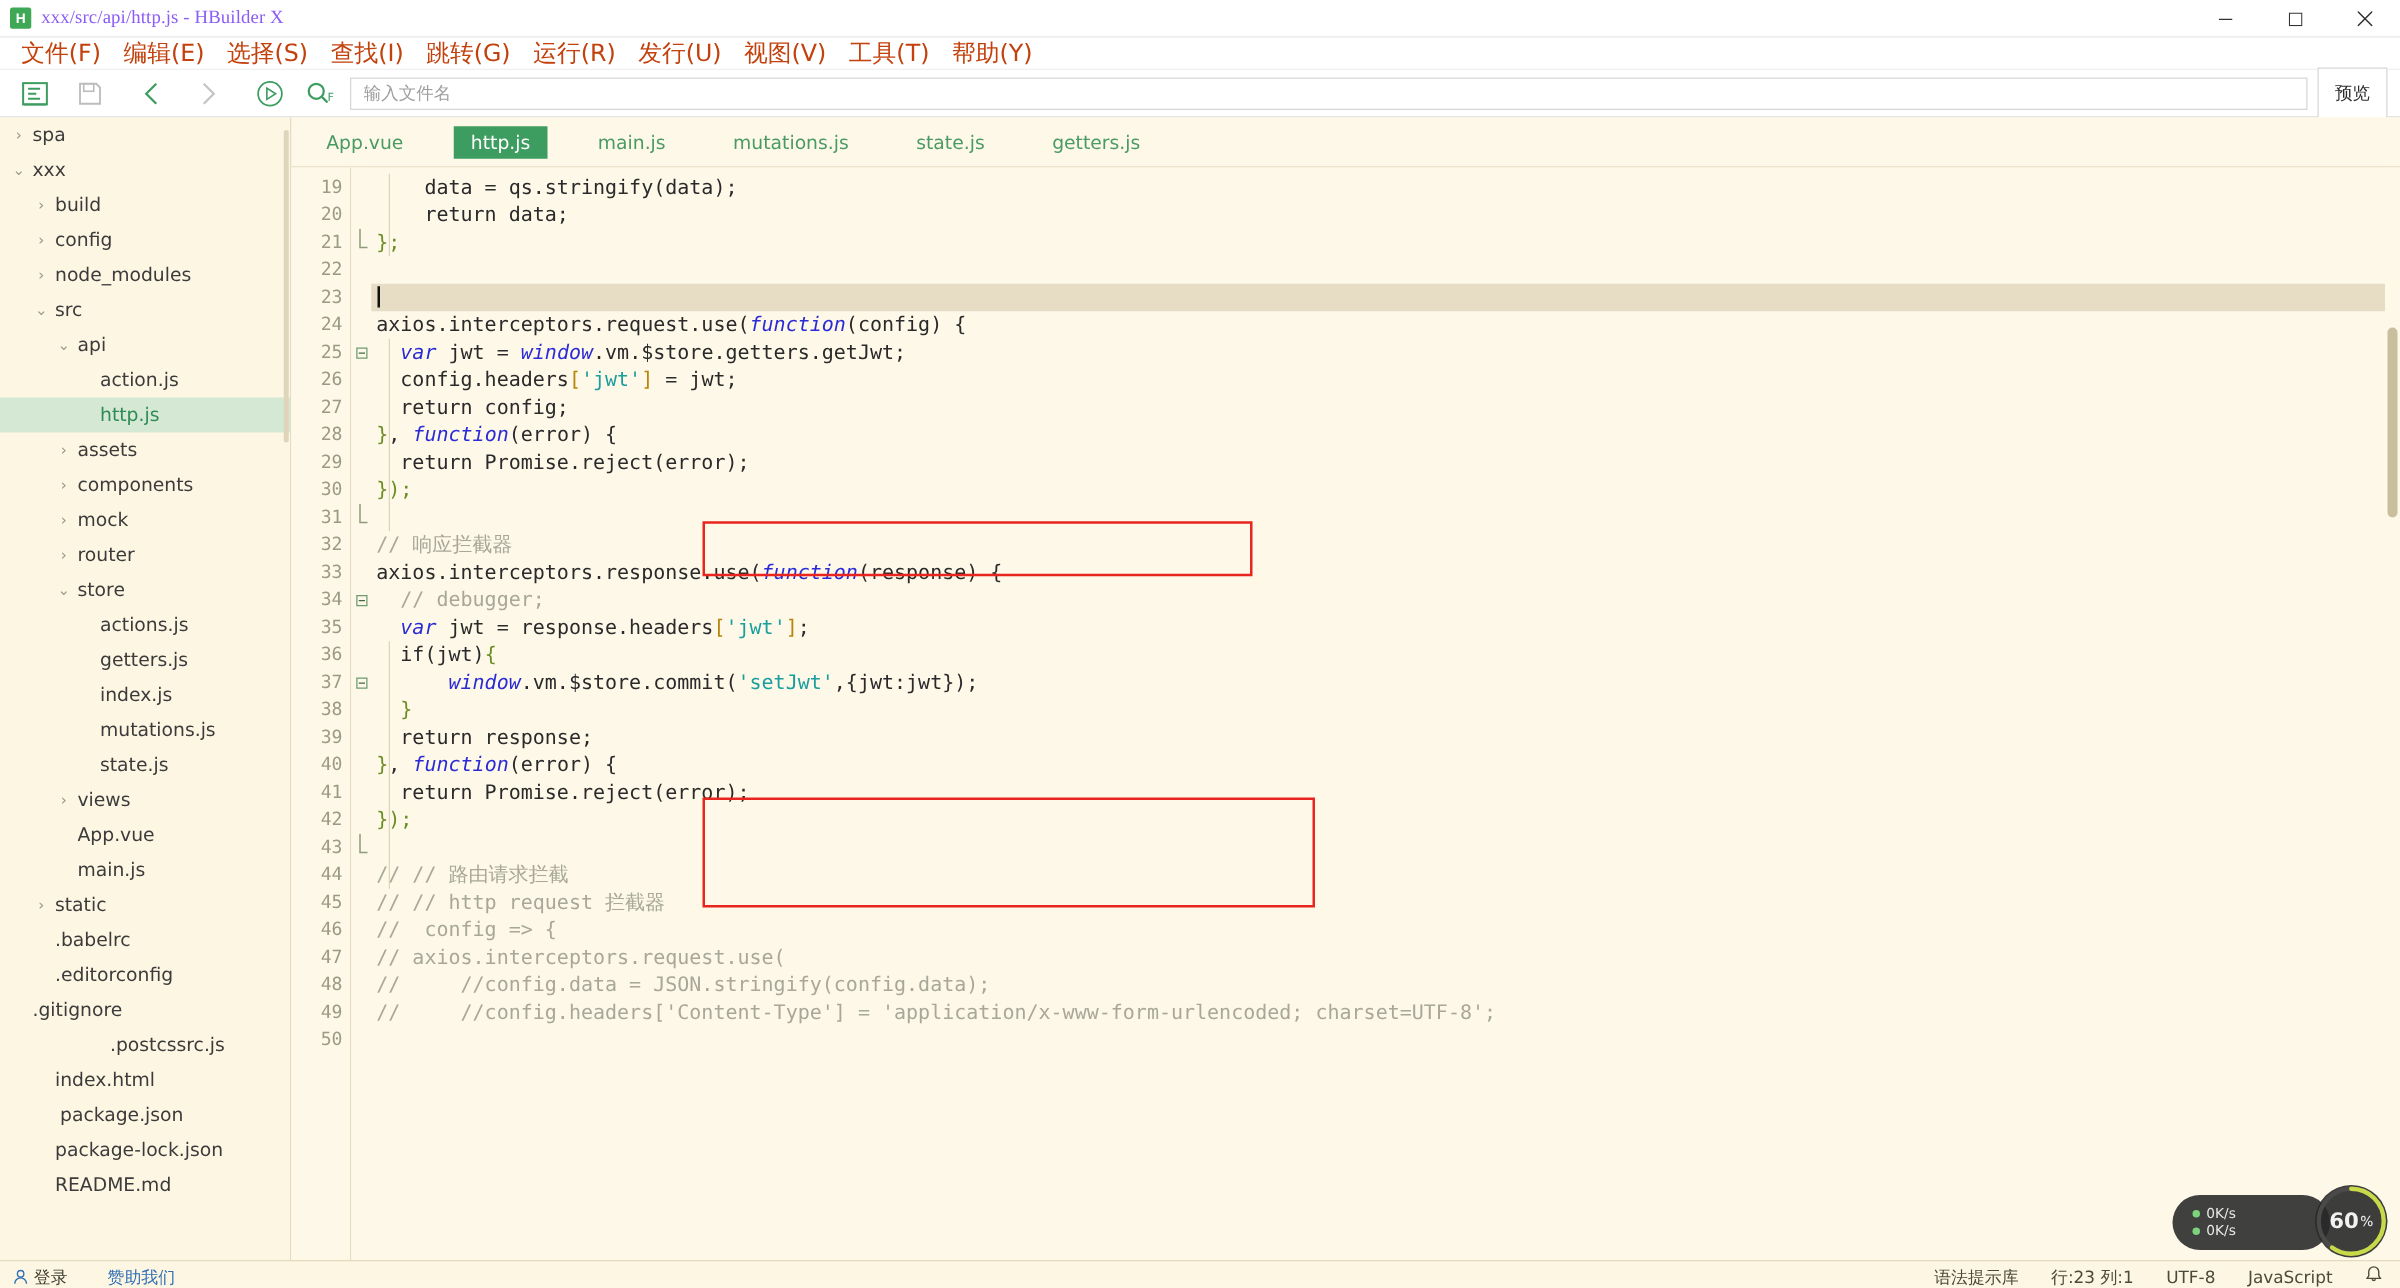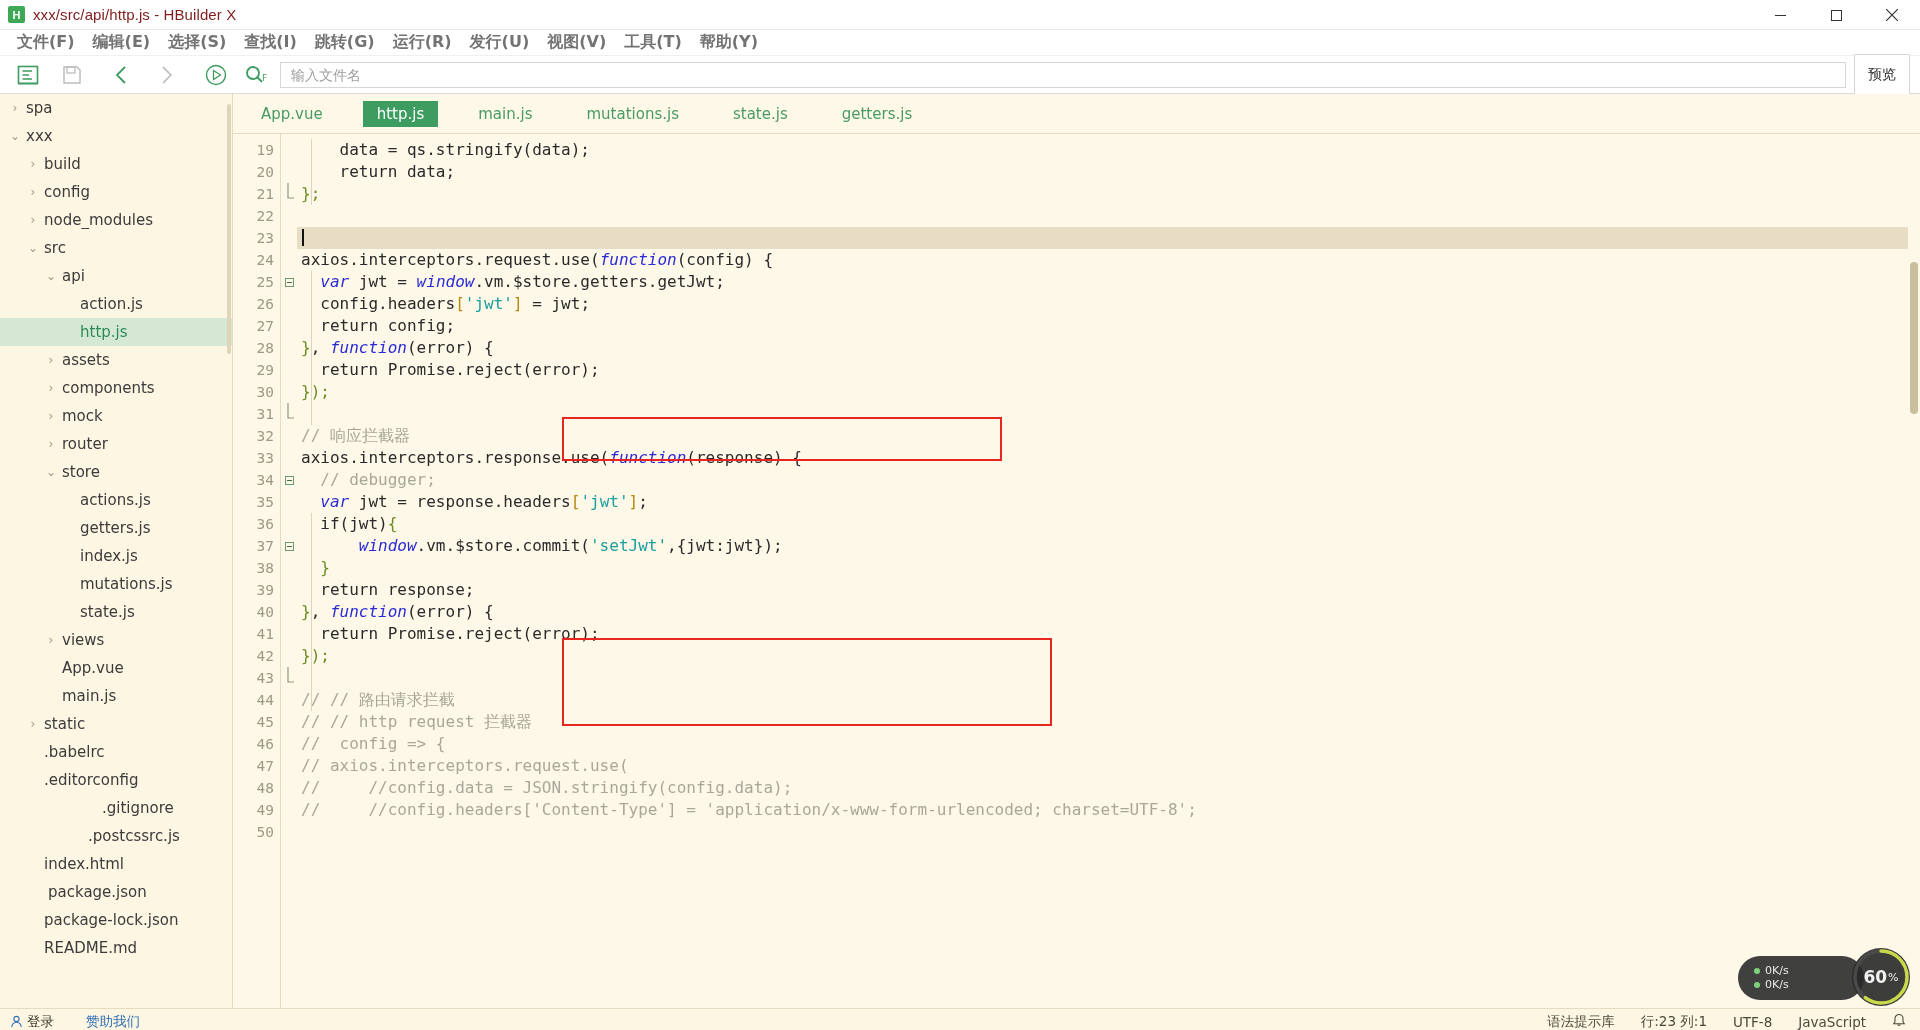--- a/index.html
+++ b/index.html
@@ -13,37 +13,36 @@
   .titlebar {
     height: 30px; background: #ffffff; display: flex; align-items: center;
     border-bottom: 1px solid #e8e8e8; position: relative;
   }
   .app-logo {
     width: 17px; height: 17px; margin-left: 8px; margin-right: 8px;
     background: #3fa856; border-radius: 2px; color: #fff; font-size: 11px;
     font-weight: bold; display: flex; align-items: center; justify-content: center;
     font-family: "Liberation Sans", sans-serif;
   }
-  .title-text { font-size: 15px; color: #7f1d1d; letter-spacing: .1px; }
+  .title-text { font-size: 15px; color: #8b5cf6; letter-spacing: .1px; font-family: Liberation Serif, serif; }
   .win-ctrls { position: absolute; right: 0; top: 0; height: 30px; display: flex; }
   .win-btn {
     width: 56px; height: 30px; display: flex; align-items: center; justify-content: center;
     color: #333;
   }
   .win-btn svg { display: block; }
 
   
   .menubar {
     height: 26px; background: #ffffff; display: flex; align-items: center;
     padding-left: 8px; border-bottom: 1px solid #f0f0f0;
   }
   .menu-item {
-    font-size: 16px; color: #737373; padding: 3px 9px; white-space: nowrap;
+    font-size: 19px; color: #c2410c; padding: 3px 9px; white-space: nowrap;
     font-family: "DejaVu Sans", sans-serif;
-    font-weight: bold;
   }
 
   
   .toolbar {
     height: 38px; background: #ffffff; display: flex; align-items: center;
     border-bottom: 1px solid #dcdcdc; padding: 0 6px;
   }
   .tb-btn {
     width: 44px; height: 32px; display: flex; align-items: center; justify-content: center;
   }
@@ -386,21 +385,21 @@
           <span class="tree-label" style="margin-left: 4px;">static</span>
         </div>
         <div class="tree-row" style="padding-left: 26px;">
           <span class="arrow"></span>
           <span class="tree-label" style="margin-left: 4px;">.babelrc</span>
         </div>
         <div class="tree-row" style="padding-left: 26px;">
           <span class="arrow"></span>
           <span class="tree-label" style="margin-left: 4px;">.editorconfig</span>
         </div>
-        <div class="tree-row" style="padding-left: 41px; margin-left: 43px;">
+        <div class="tree-row" style="padding-left: 8px;">
           <span class="arrow"></span>
           <span class="tree-label" style="margin-left: 4px;">.gitignore</span>
         </div>
         <div class="tree-row" style="padding-left: 26px; margin-left: 44px;">
           <span class="arrow"></span>
           <span class="tree-label" style="margin-left: 4px;">.postcssrc.js</span>
         </div>
         <div class="tree-row" style="padding-left: 26px;">
           <span class="arrow"></span>
           <span class="tree-label" style="margin-left: 4px;">index.html</span>

